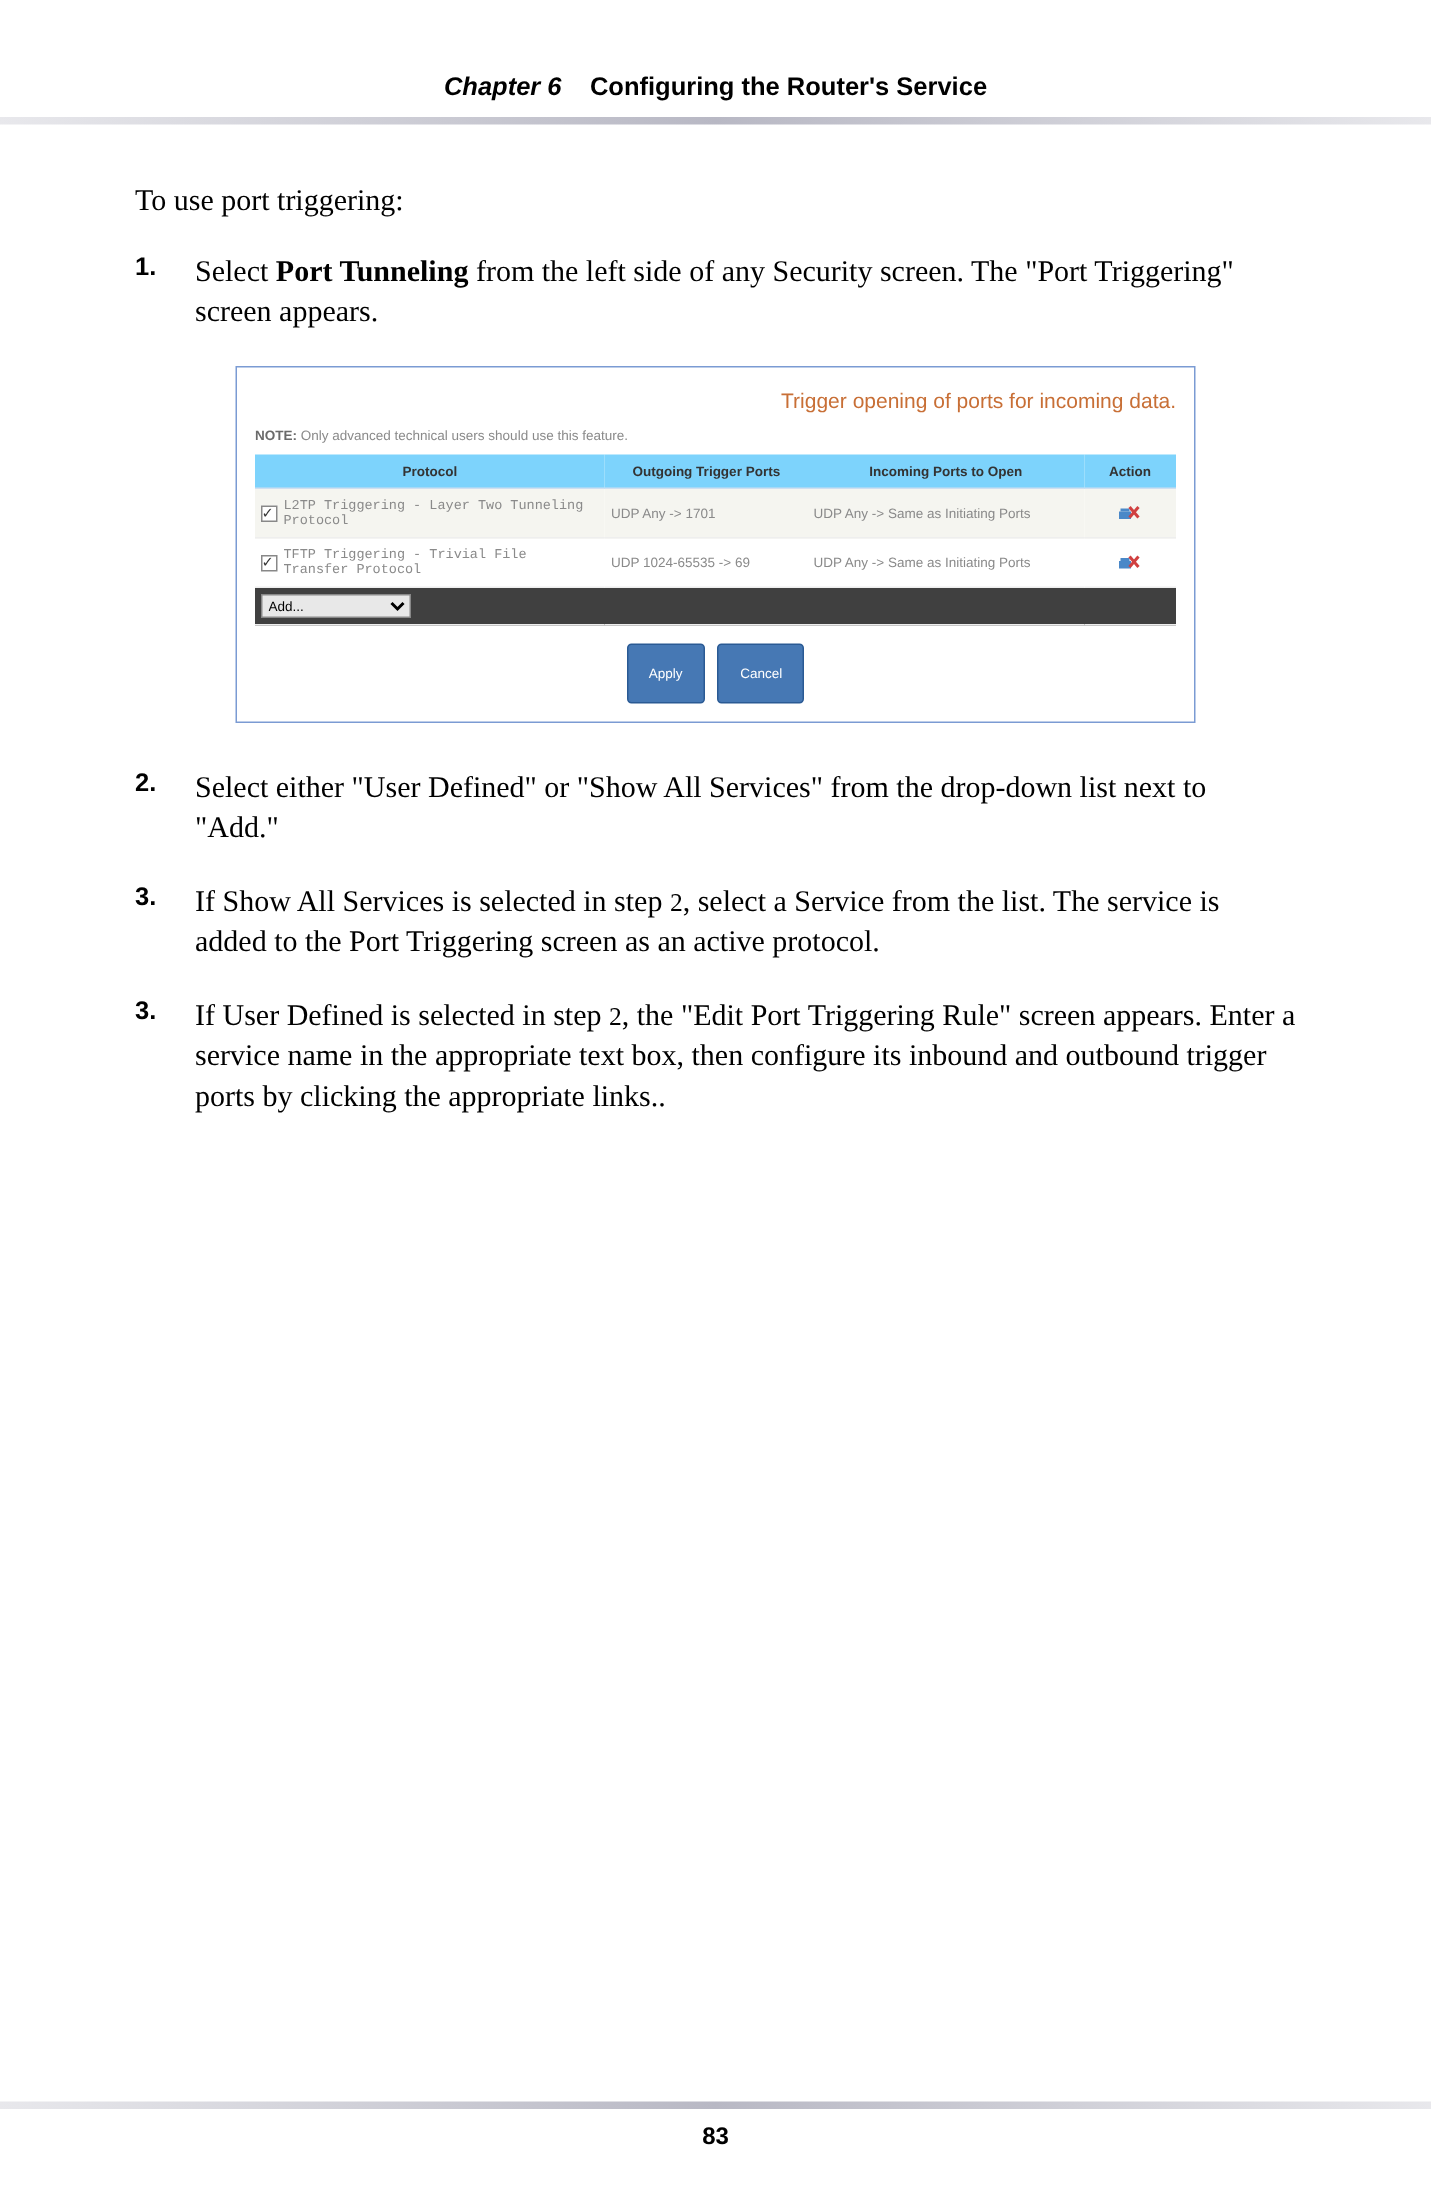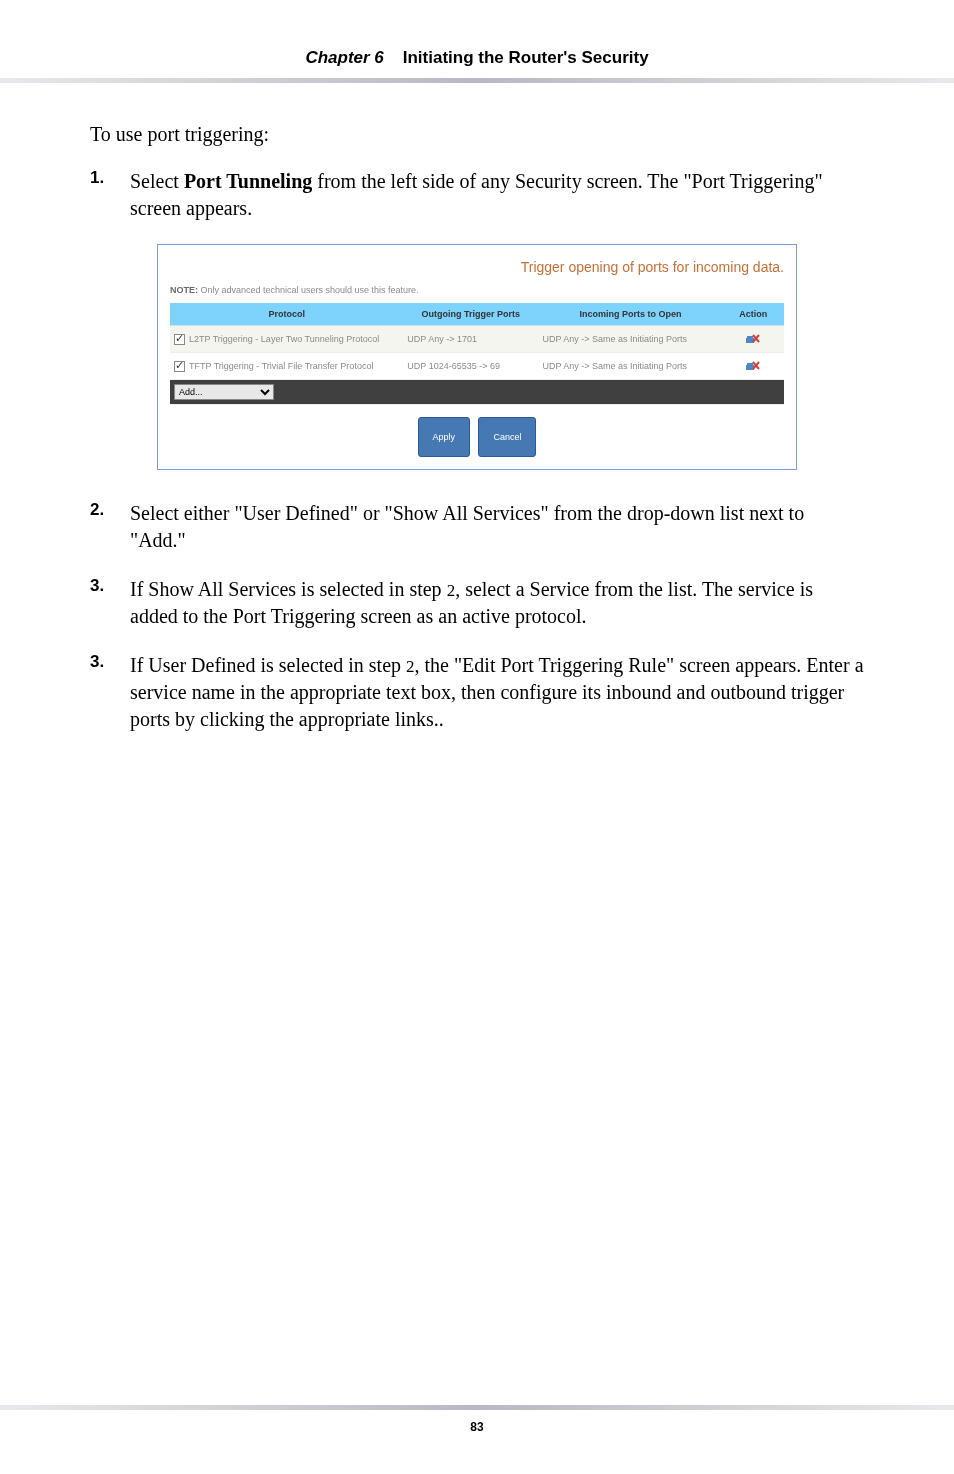--- a/index.html
+++ b/index.html
@@ -95,20 +95,21 @@
       vertical-align: middle;
       border-bottom: 1px solid #eeeeee;
     }
     .fig-table tr.altrow td {
       background: #f5f5f0;
     }
     .checkbox-cell {
       display: flex;
       align-items: center;
       gap: 4px;
+      font-family: Liberation Mono, monospace;
     }
     .chk {
       width: 11px;
       height: 11px;
       border: 1px solid #888;
       background: #fff;
       flex-shrink: 0;
       position: relative;
     }
     .chk::after {
@@ -157,31 +158,31 @@
     .hr-bottom {
       border: none;
       height: 5px;
       background: linear-gradient(to right, #e8e8ec 0%, #b8b8c4 50%, #e8e8ec 100%);
       margin-bottom: 10px;
     }
     .page-num {
       text-align: center;
       font-family: Arial, Helvetica, sans-serif;
       font-weight: bold;
-      font-size: 12px;
+      font-size: 16px;
     }
   </style>
 </head>
 <body>
 
 <div class="header-area">
   <div class="chapter-title">
     <span class="chapter-part">Chapter 6</span>
     <span>&nbsp;&nbsp;</span>
-    <span class="bold">Initiating the Router's Security</span>
+    <span class="bold">Configuring the Router's Service</span>
   </div>
 </div>
 <hr class="hr-top">
 
 <div class="content">
   <p class="intro-text">To use port triggering:</p>
 
   <div class="step">
     <div class="step-num">1.</div>
     <div class="step-body">

